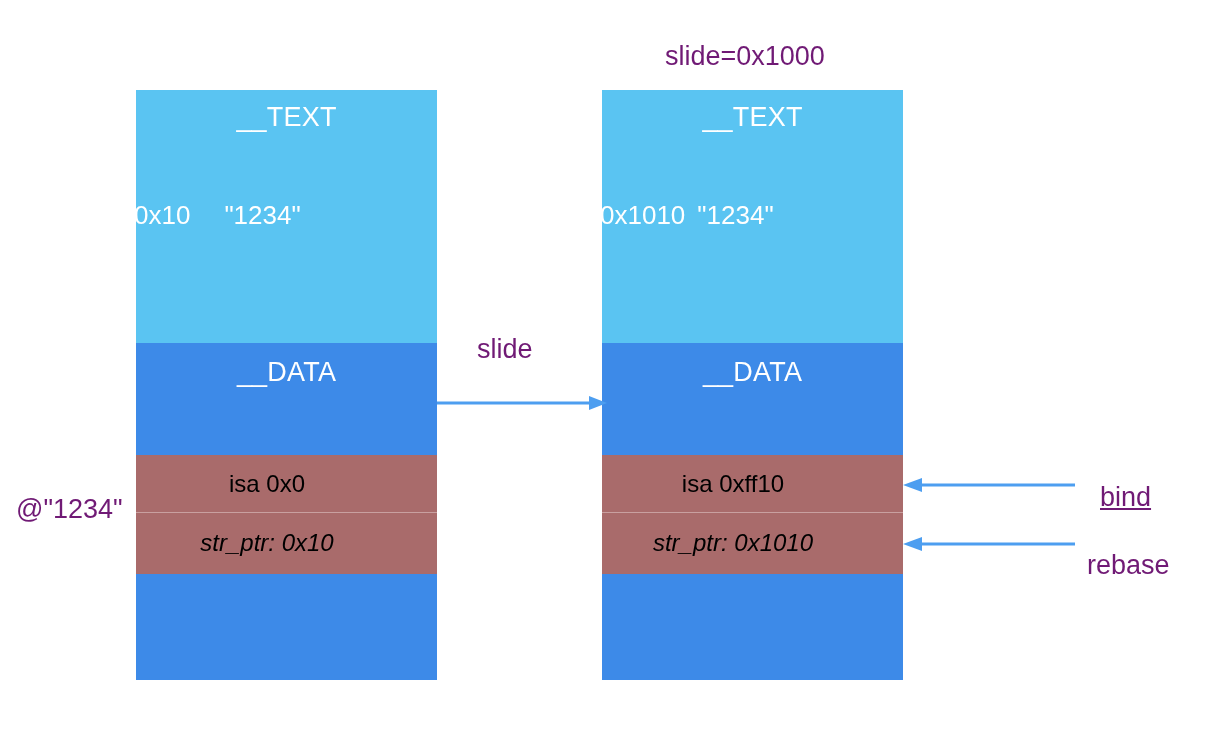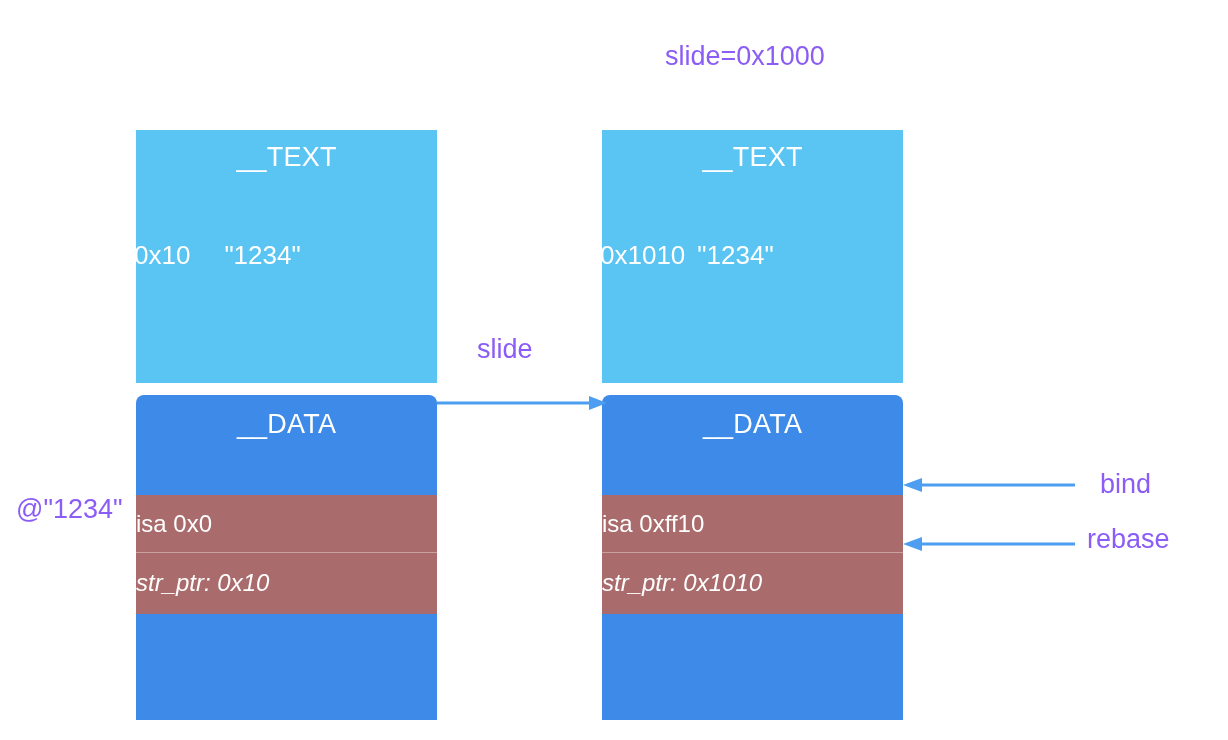--- a/index.html
+++ b/index.html
@@ -27,32 +27,30 @@
     width: 301px;
   }
   .col-left  { left: 136px; top: 90px; }
   .col-right { left: 602px; top: 90px; }
 
   .seg {
     position: absolute;
     left: 0;
     width: 301px;
     box-sizing: border-box;
-    margin-top: 40px;
   }
   .seg-text {
     top: 0;
     height: 253px;
     background: #5ac4f2;
   }
   .seg-data {
-    top: 265px;
+    top: 253px;
     height: 112px;
     background: #3d8ae8;
-    border-radius: 8px;
   }
   .seg-isa {
     top: 365px;
     height: 57px;
     background: #a96b6b;
   }
   .seg-strptr {
     top: 423px;
     height: 61px;
     background: #a96b6b;
@@ -80,21 +78,22 @@
     letter-spacing: 0.2px;
     white-space: nowrap;
   }
   .title-text { top: 12px; }
   .title-data { top: 14px; }
 
   .row-label {
     position: absolute;
     left: 0;
     width: 262px;
-    color: #ffffff;
+    text-align: center;
+    color: #000000;
     font-size: 24px;
     white-space: nowrap;
   }
   .label-isa    { top: 15px; }
   .label-strptr { top: 16px; }
 
   
   .addr-line {
     position: absolute;
     top: 110px;
@@ -105,29 +104,29 @@
   .addr-line .addr { }
   .addr-line .str  { }
   .col-left  .addr-line { left: -2px; }
   .col-left  .addr-line .str { margin-left: 34px; }
   .col-right .addr-line { left: -2px; }
   .col-right .addr-line .str { margin-left: 12px; }
 
   
   .caption {
     position: absolute;
-    color: #8b5cf6;
+    color: #701a75;
     font-size: 27px;
     white-space: nowrap;
   }
   .caption-slide  { left: 665px; top: 41px; }
   .caption-objc   { left: 16px;  top: 494px; }
   .caption-mmap   { left: 477px; top: 334px; }
-  .caption-bind   { left: 1100px; top: 469px; }
-  .caption-rebase { left: 1087px; top: 524px; }
+  .caption-bind   { left: 1100px; top: 482px; text-decoration: underline; }
+  .caption-rebase { left: 1087px; top: 550px; }
 
   
   .arrow {
     position: absolute;
     height: 20px;
   }
   .arrow svg { display: block; }
   .arrow-mmap   { left: 437px; top: 393px; width: 170px; }
   .arrow-bind   { left: 900px; top: 475px; width: 175px; }
   .arrow-rebase { left: 900px; top: 534px; width: 175px; }

